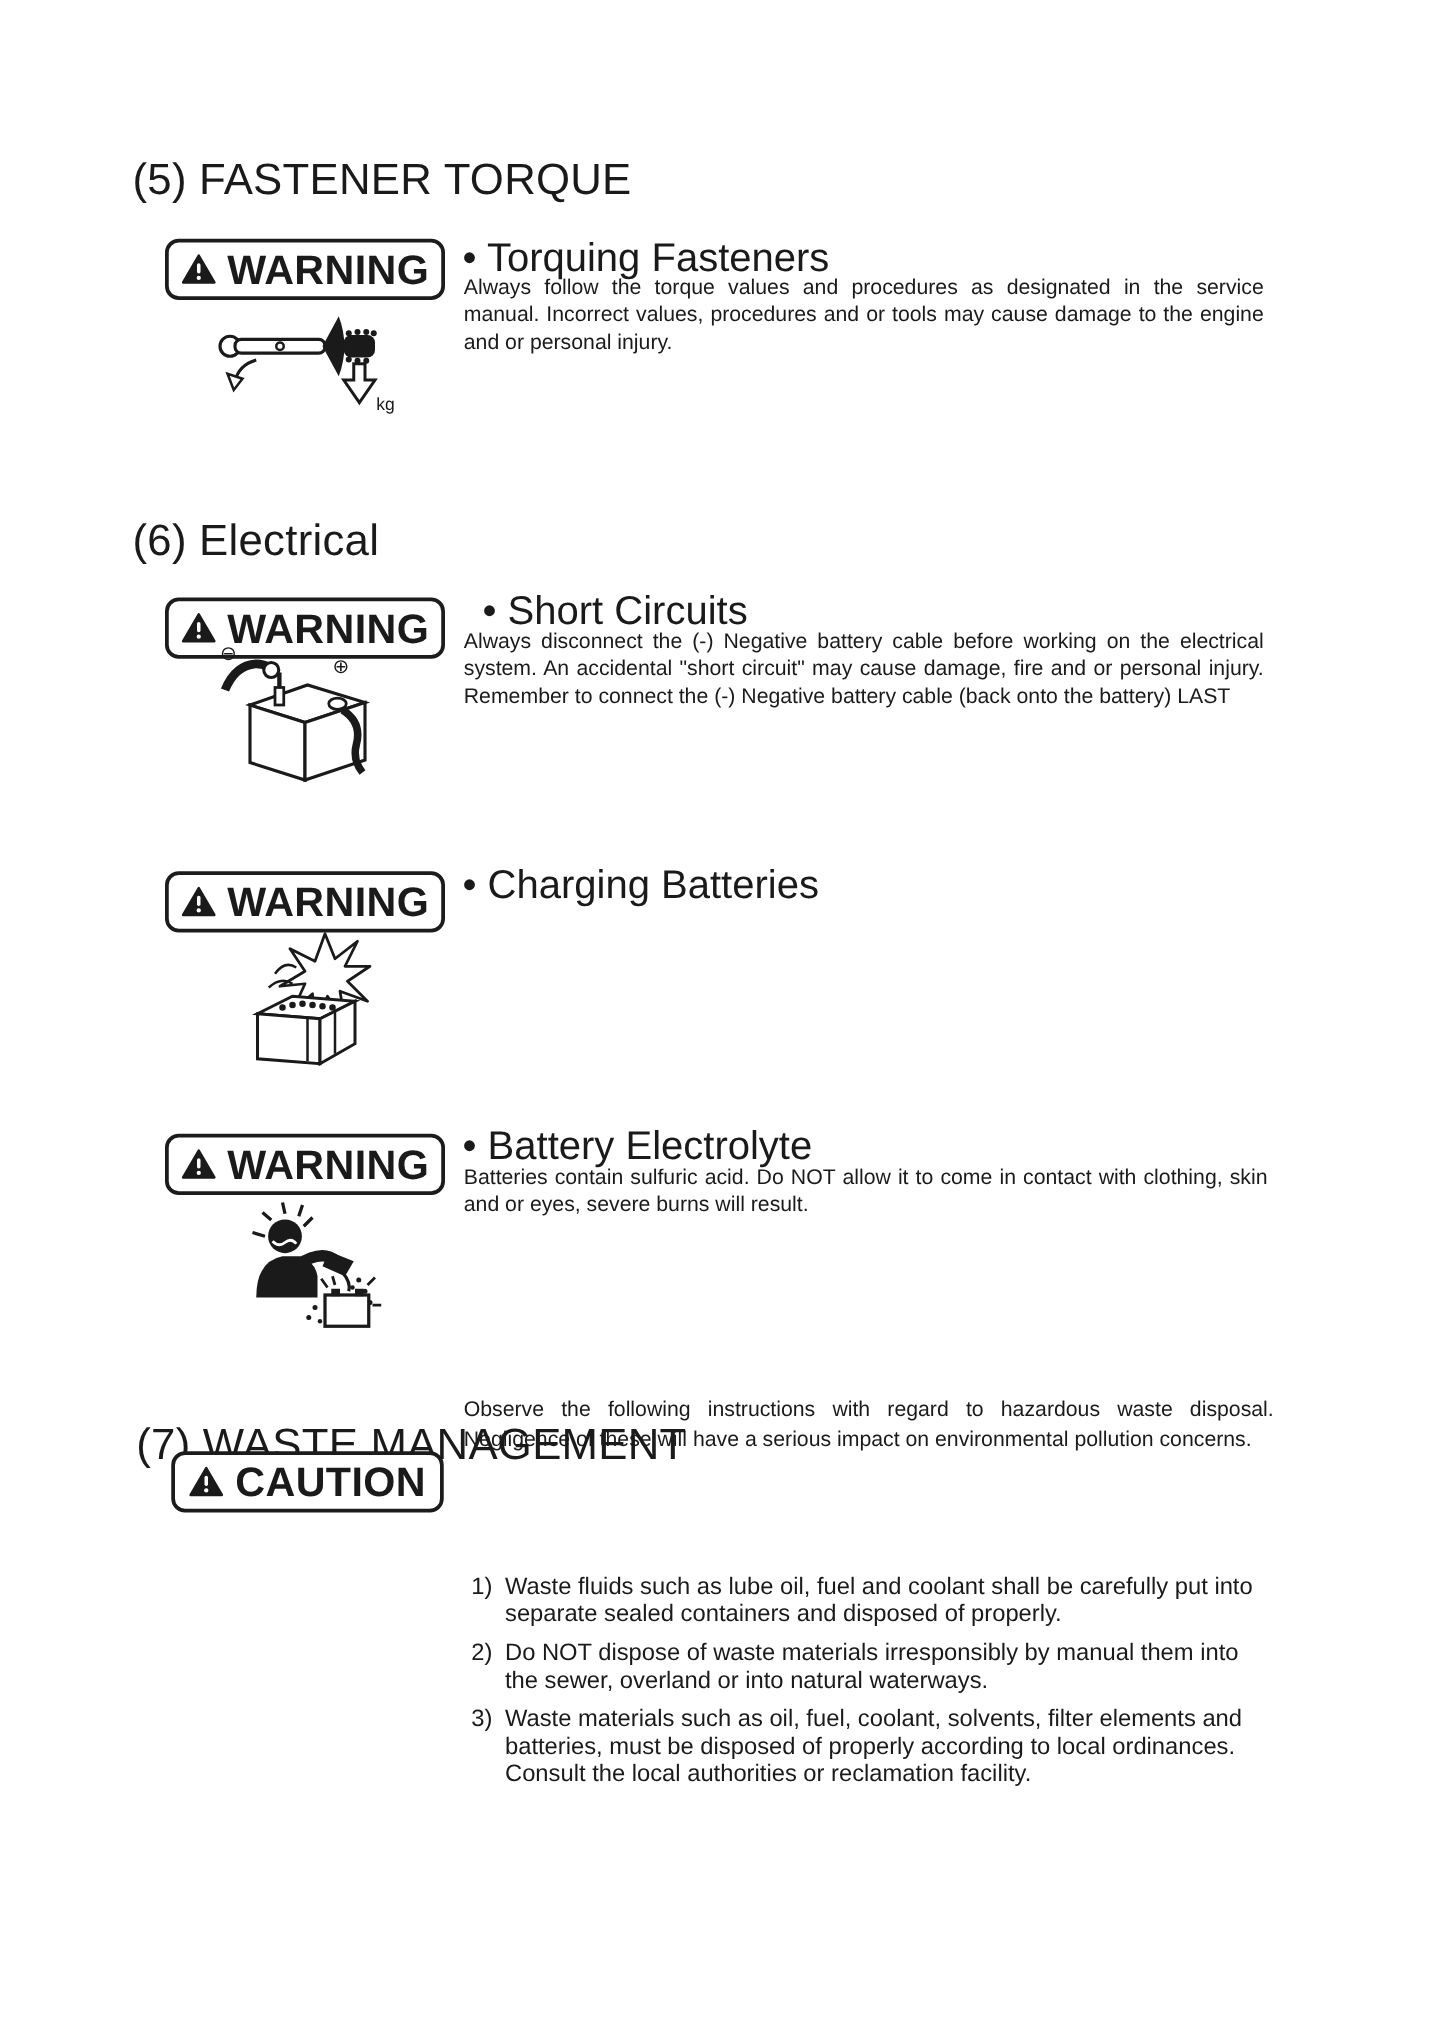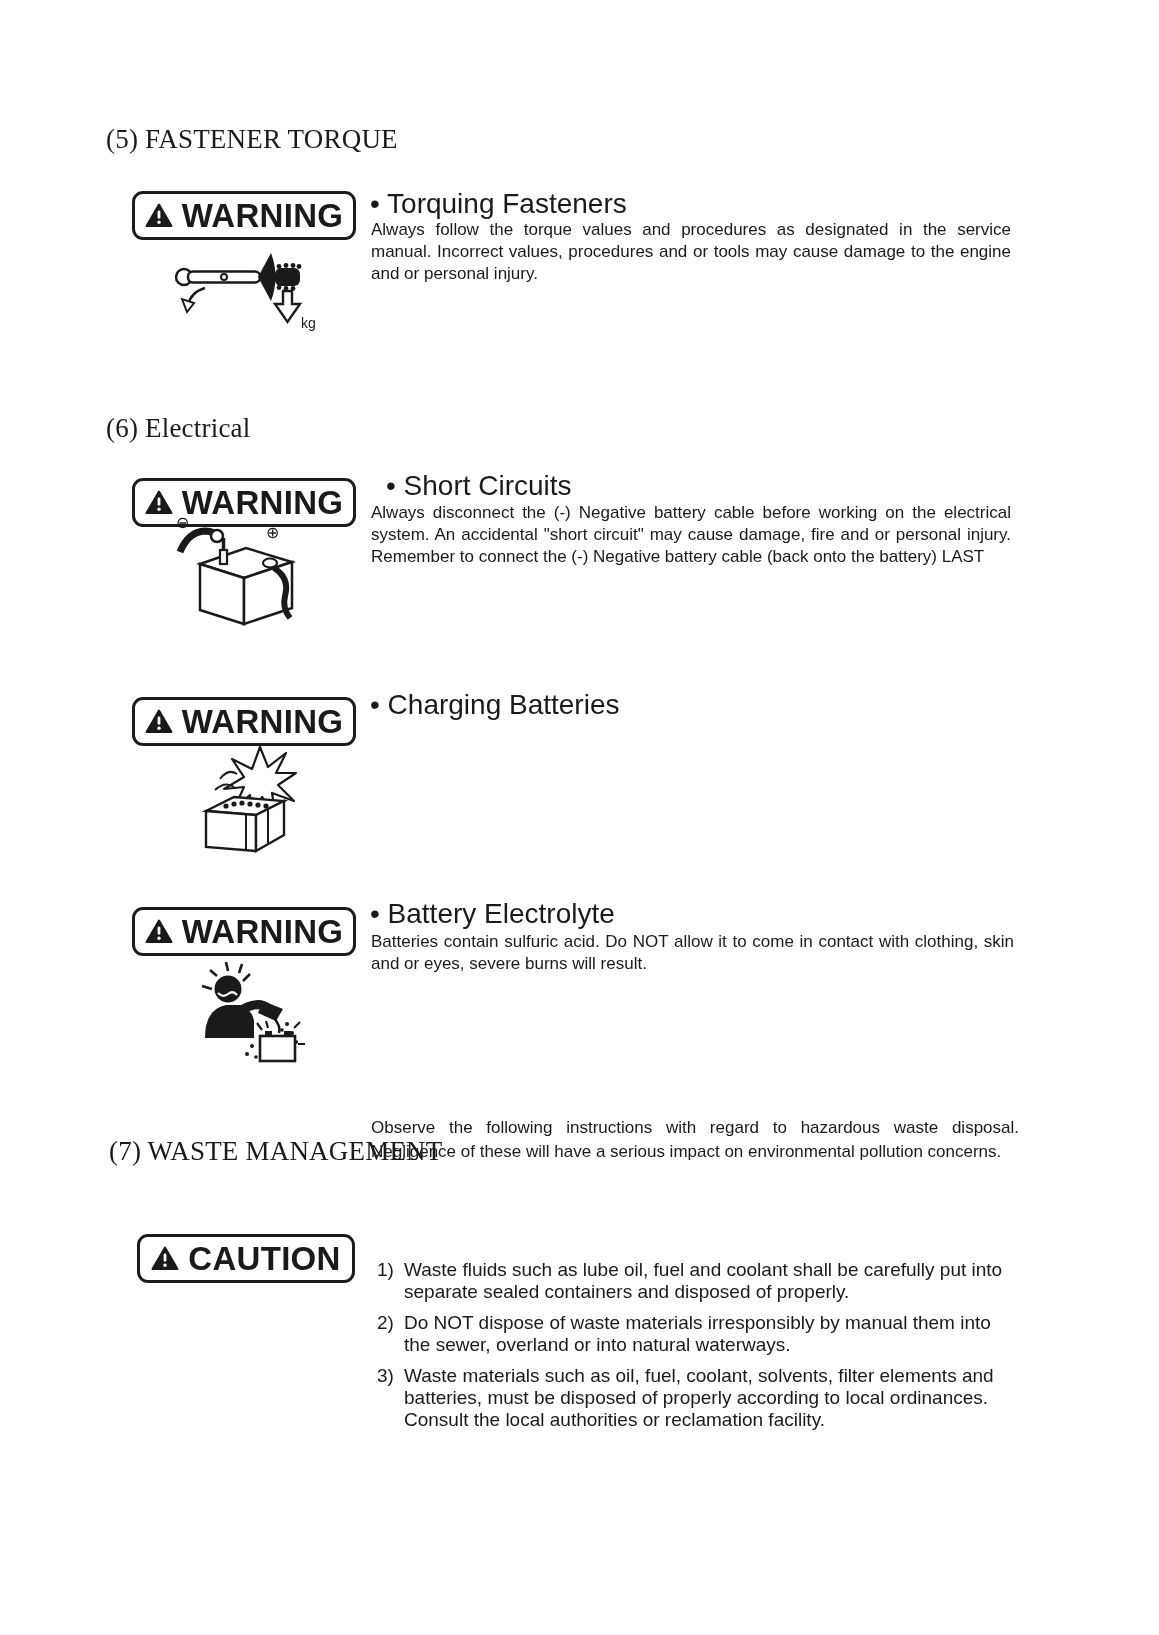--- a/index.html
+++ b/index.html
@@ -1,27 +1,27 @@
 <!DOCTYPE html>
 <html><head>
 <meta charset="utf-8">
 <style>
   html,body { margin:0; padding:0; background:#fff; }
   #page {
     position:relative; width:1159px; height:1635px; background:#fff;
     font-family:"Liberation Sans", sans-serif; color:#1a1a1a; overflow:hidden;
   }
-  .sec { position:absolute; font-size:27px; letter-spacing:0.2px; white-space:nowrap;font-family:Liberation Serif, serif; }
+  .sec { position:absolute; font-size:35px; letter-spacing:0.2px; white-space:nowrap; }
   .badge {
     position:absolute; height:49px; box-sizing:border-box; background:#fff;
     border:3px solid #1c1c1c; border-radius:11px;
     display:flex; align-items:center; justify-content:center; gap:9px;
   }
   .badge .btxt { font-weight:bold; font-size:33px; letter-spacing:0.3px; }
-  .title { position:absolute; font-size:28px; white-space:nowrap; }
+  .title { position:absolute; font-size:32px; white-space:nowrap; }
   .bodytext { position:absolute; font-size:17px; line-height:22px; text-align:justify; }
   .ill { position:absolute; }
   .ill svg { display:block; }
   #caution-intro { line-height:23.5px; }
   .list { position:absolute; }
   .li { display:flex; margin-bottom:9px; font-size:19px; line-height:22px; }
   .li .num { flex:0 0 27px; }
   .li .itext { flex:1; }
   svg text { font-family:"Liberation Sans", sans-serif; fill:#1a1a1a; }
 </style>
@@ -153,21 +153,21 @@
       <rect x="75" y="73" width="7" height="6" fill="#1a1a1a"></rect>
         <rect x="94" y="73" width="7" height="6" fill="#1a1a1a"></rect>
     </svg>
   </div>
 
   <div class="title" style="left:370px; top:898px;">• Battery Electrolyte</div>
   <div class="bodytext" style="left:371px; top:931px; width:643px;">Batteries contain sulfuric acid. Do NOT allow it to come in contact with clothing, skin and or eyes, severe burns will result.</div>
 
   <div class="sec" style="left:109px; top:1136px;">(7) WASTE MANAGEMENT</div>
 
-  <div class="badge" style="left:137px; top:1234px; width:218px;">
+  <div class="badge" style="left:137px; top:1161px; width:218px;">
     <svg width="28" height="25" viewBox="0 0 28 25">
       <polygon points="14,1.5 26.5,23 1.5,23" fill="#1a1a1a" stroke="#1a1a1a" stroke-linejoin="round" stroke-width="2"></polygon>
       <rect x="12.6" y="7.5" width="2.8" height="8.2" rx="1.4" fill="#fff"></rect>
       <circle cx="14" cy="19.3" r="1.7" fill="#fff"></circle>
     </svg>
     <span class="btxt">CAUTION</span>
   </div>
 
   <div class="bodytext" id="caution-intro" style="left:371px; top:1116px; width:648px;">Observe the following instructions with regard to hazardous waste disposal. Negligence of these will have a serious impact on environmental pollution concerns.</div>
 

